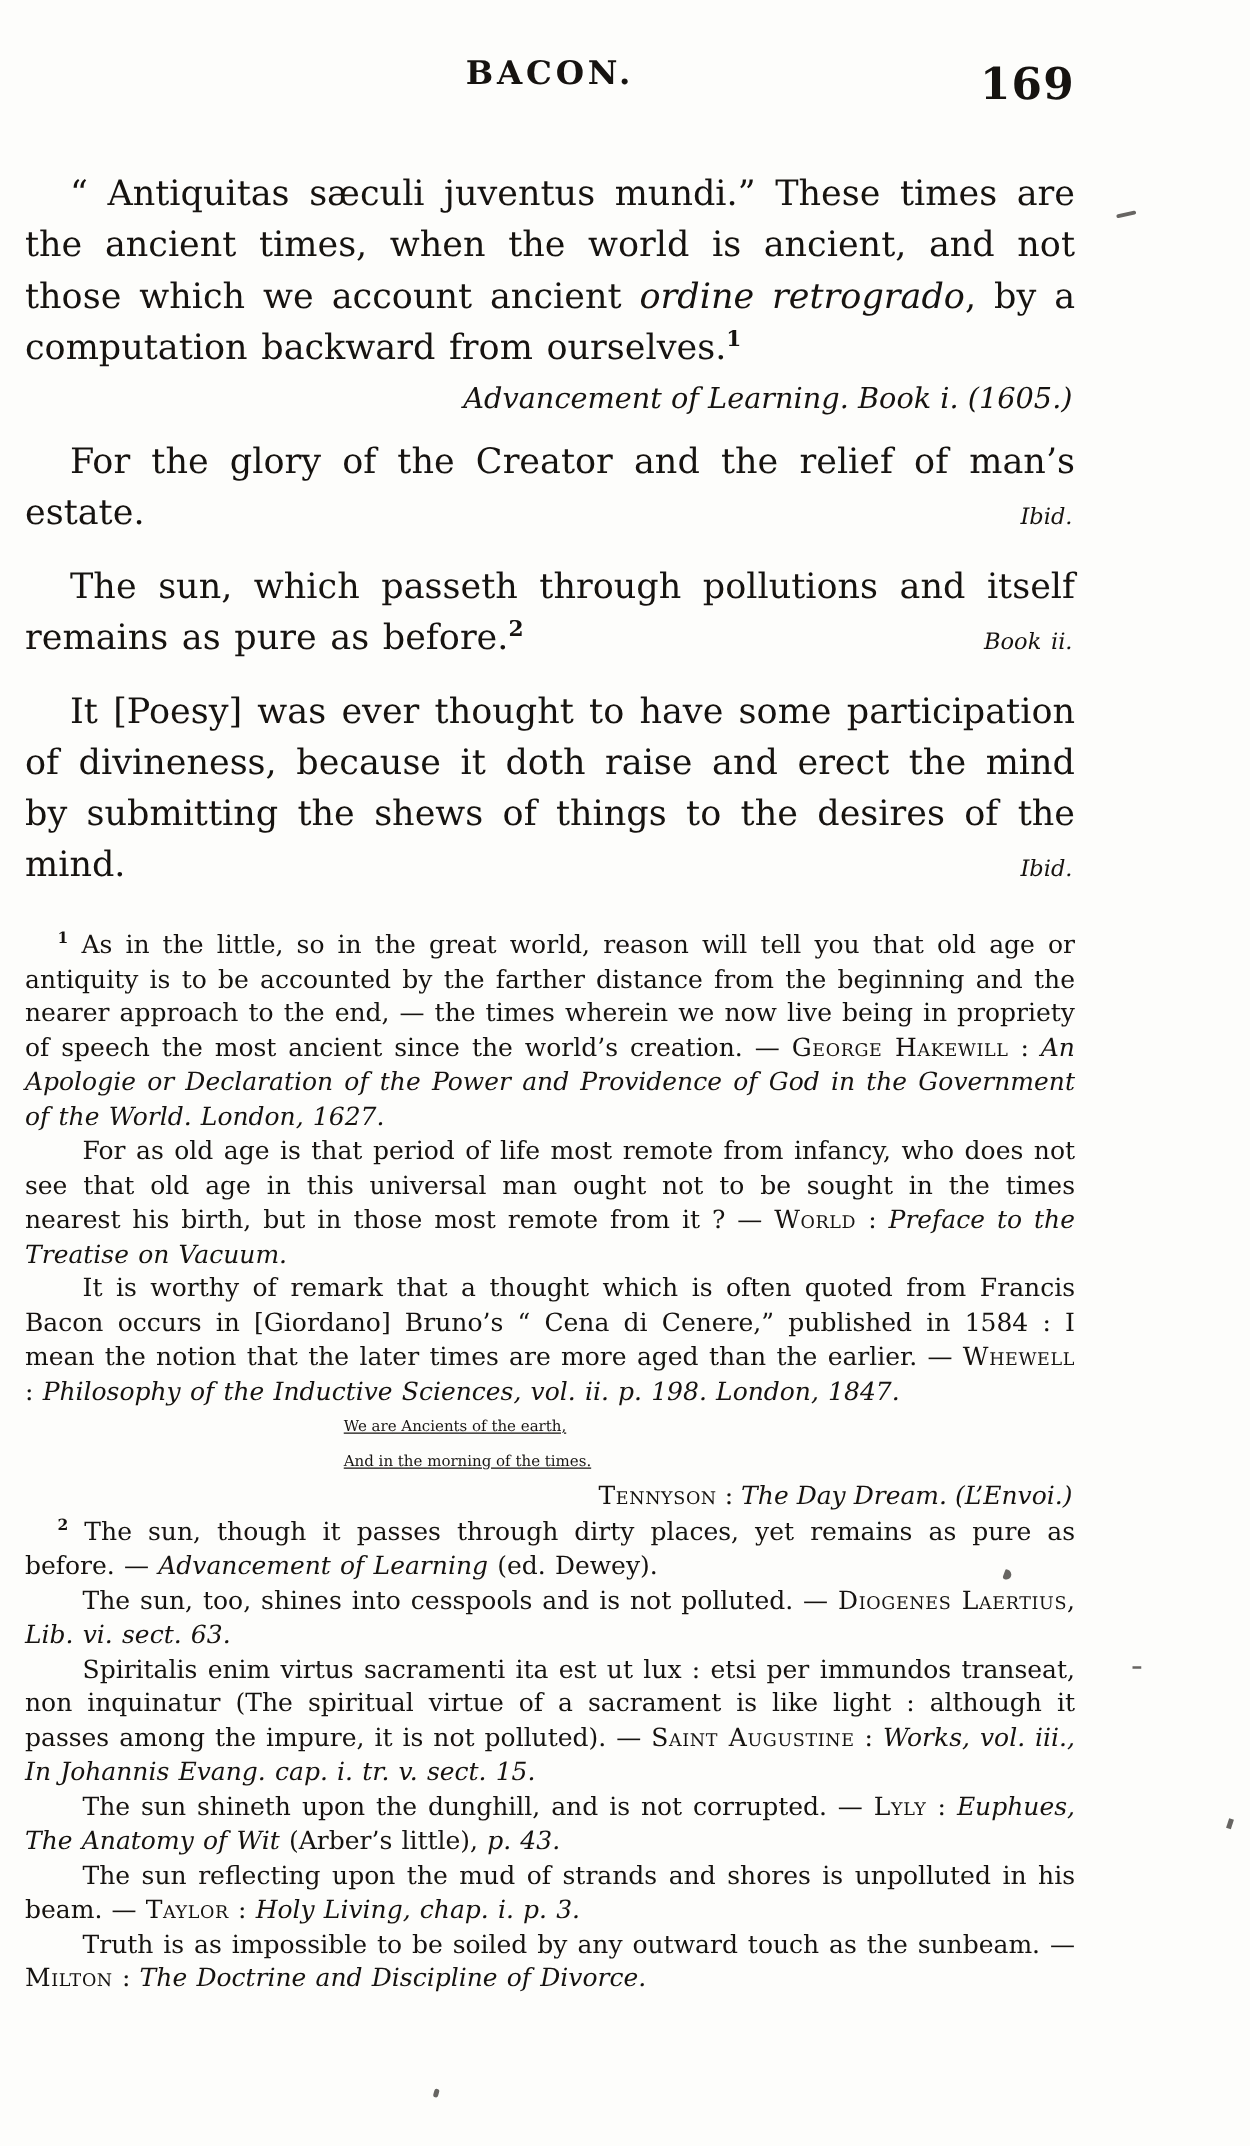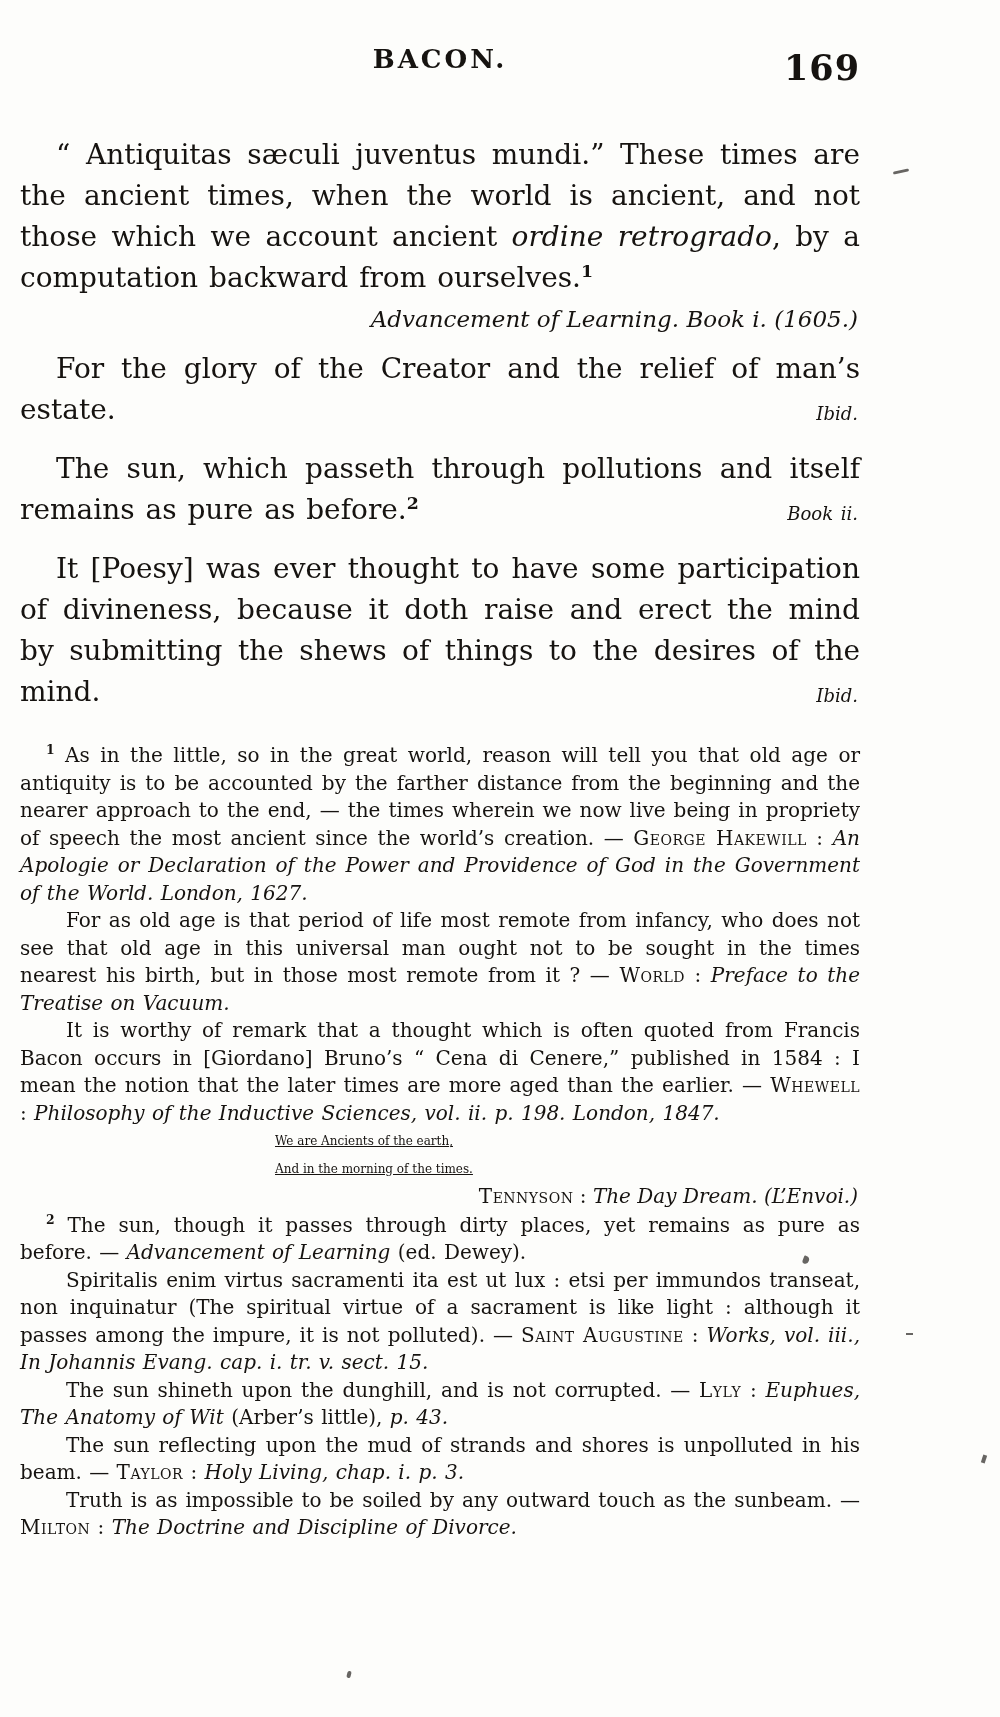--- a/index.html
+++ b/index.html
@@ -146,20 +146,21 @@
       <p class="fn"><span>For as old age is that period of life most remote from infancy, who does not see that old age in this universal man ought not to be sought in the times nearest his birth, but in those most remote from it ? — </span><span class="s-smallcaps">World</span><span> : </span><span class="s-italic">Preface to the Treatise on Vacuum.</span></p>
       <p class="fn"><span>It is worthy of remark that a thought which is often quoted from Francis Bacon occurs in [Giordano] Bruno’s “ Cena di Cenere,” published in 1584 : I mean the notion that the later times are more aged than the earlier. — </span><span class="s-smallcaps">Whewell</span><span> : </span><span class="s-italic">Philosophy of the Inductive Sciences, vol. ii. p. 198.  London, 1847.</span></p>
 
       <div class="poem">
         <div class="poem-line">We are Ancients of the earth,</div>
         <div class="poem-line">And in the morning of the times.</div>
         <div class="poem-attr"><span class="s-smallcaps">Tennyson</span><span> : </span><span class="s-italic">The Day Dream.</span><span>  </span><span class="s-italic">(L’Envoi.)</span></div>
       </div>
 
       <p class="fn first"><span class="s-sup">2</span><span> The sun, though it passes through dirty places, yet remains as pure as before. — </span><span class="s-italic">Advancement of Learning</span><span> (ed. Dewey).</span></p>
+      <p class="fn"><span>The sun, too, shines into cesspools and is not polluted. — </span><span class="s-smallcaps">Diogenes Laertius</span><span>, </span><span class="s-italic">Lib. vi. sect. 63.</span></p>
       <p class="fn"><span>Spiritalis enim virtus sacramenti ita est ut lux : etsi per immundos transeat, non inquinatur (The spiritual virtue of a sacrament is like light : although it passes among the impure, it is not polluted). — </span><span class="s-smallcaps">Saint Augustine</span><span> : </span><span class="s-italic">Works, vol. iii., In Johannis Evang. cap. i. tr. v. sect. 15.</span></p>
       <p class="fn"><span>The sun shineth upon the dunghill, and is not corrupted. — </span><span class="s-smallcaps">Lyly</span><span> : </span><span class="s-italic">Euphues, The Anatomy of Wit</span><span> (Arber’s little), </span><span class="s-italic">p. 43.</span></p>
       <p class="fn"><span>The sun reflecting upon the mud of strands and shores is unpolluted in his beam. — </span><span class="s-smallcaps">Taylor</span><span> : </span><span class="s-italic">Holy Living, chap. i. p. 3.</span></p>
       <p class="fn"><span>Truth is as impossible to be soiled by any outward touch as the sunbeam. — </span><span class="s-smallcaps">Milton</span><span> : </span><span class="s-italic">The Doctrine and Discipline of Divorce.</span></p>
 
     </section>
 
   </div>
 </div>
 

